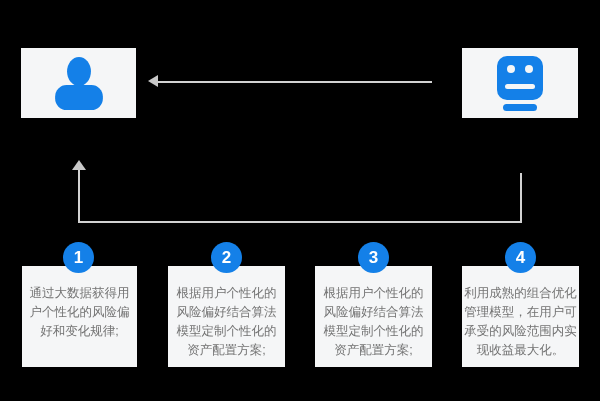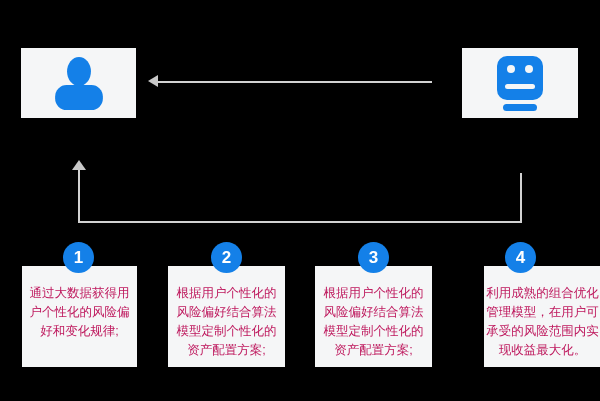--- a/index.html
+++ b/index.html
@@ -59,23 +59,23 @@
   .step-box {
     position: absolute; top: 266px; height: 101px;
     background: #f5f6f7;
     box-sizing: border-box;
     padding: 18px 2px 0;
     z-index: 1;
   }
   .step-box.b1 { left: 22px;  width: 115px; }
   .step-box.b2 { left: 168px; width: 117px; }
   .step-box.b3 { left: 315px; width: 117px; }
-  .step-box.b4 { left: 484px; width: 117px; }
+  .step-box.b4 { left: 462px; width: 117px; }
   .step-text {
-    color: #be185d;
+    color: #737373;
     font-size: 12.5px;
     line-height: 19px;
     text-align: center;
     white-space: pre-line;
   }
 </style>
 </head>
 <body>
 
 <div class="stage">

